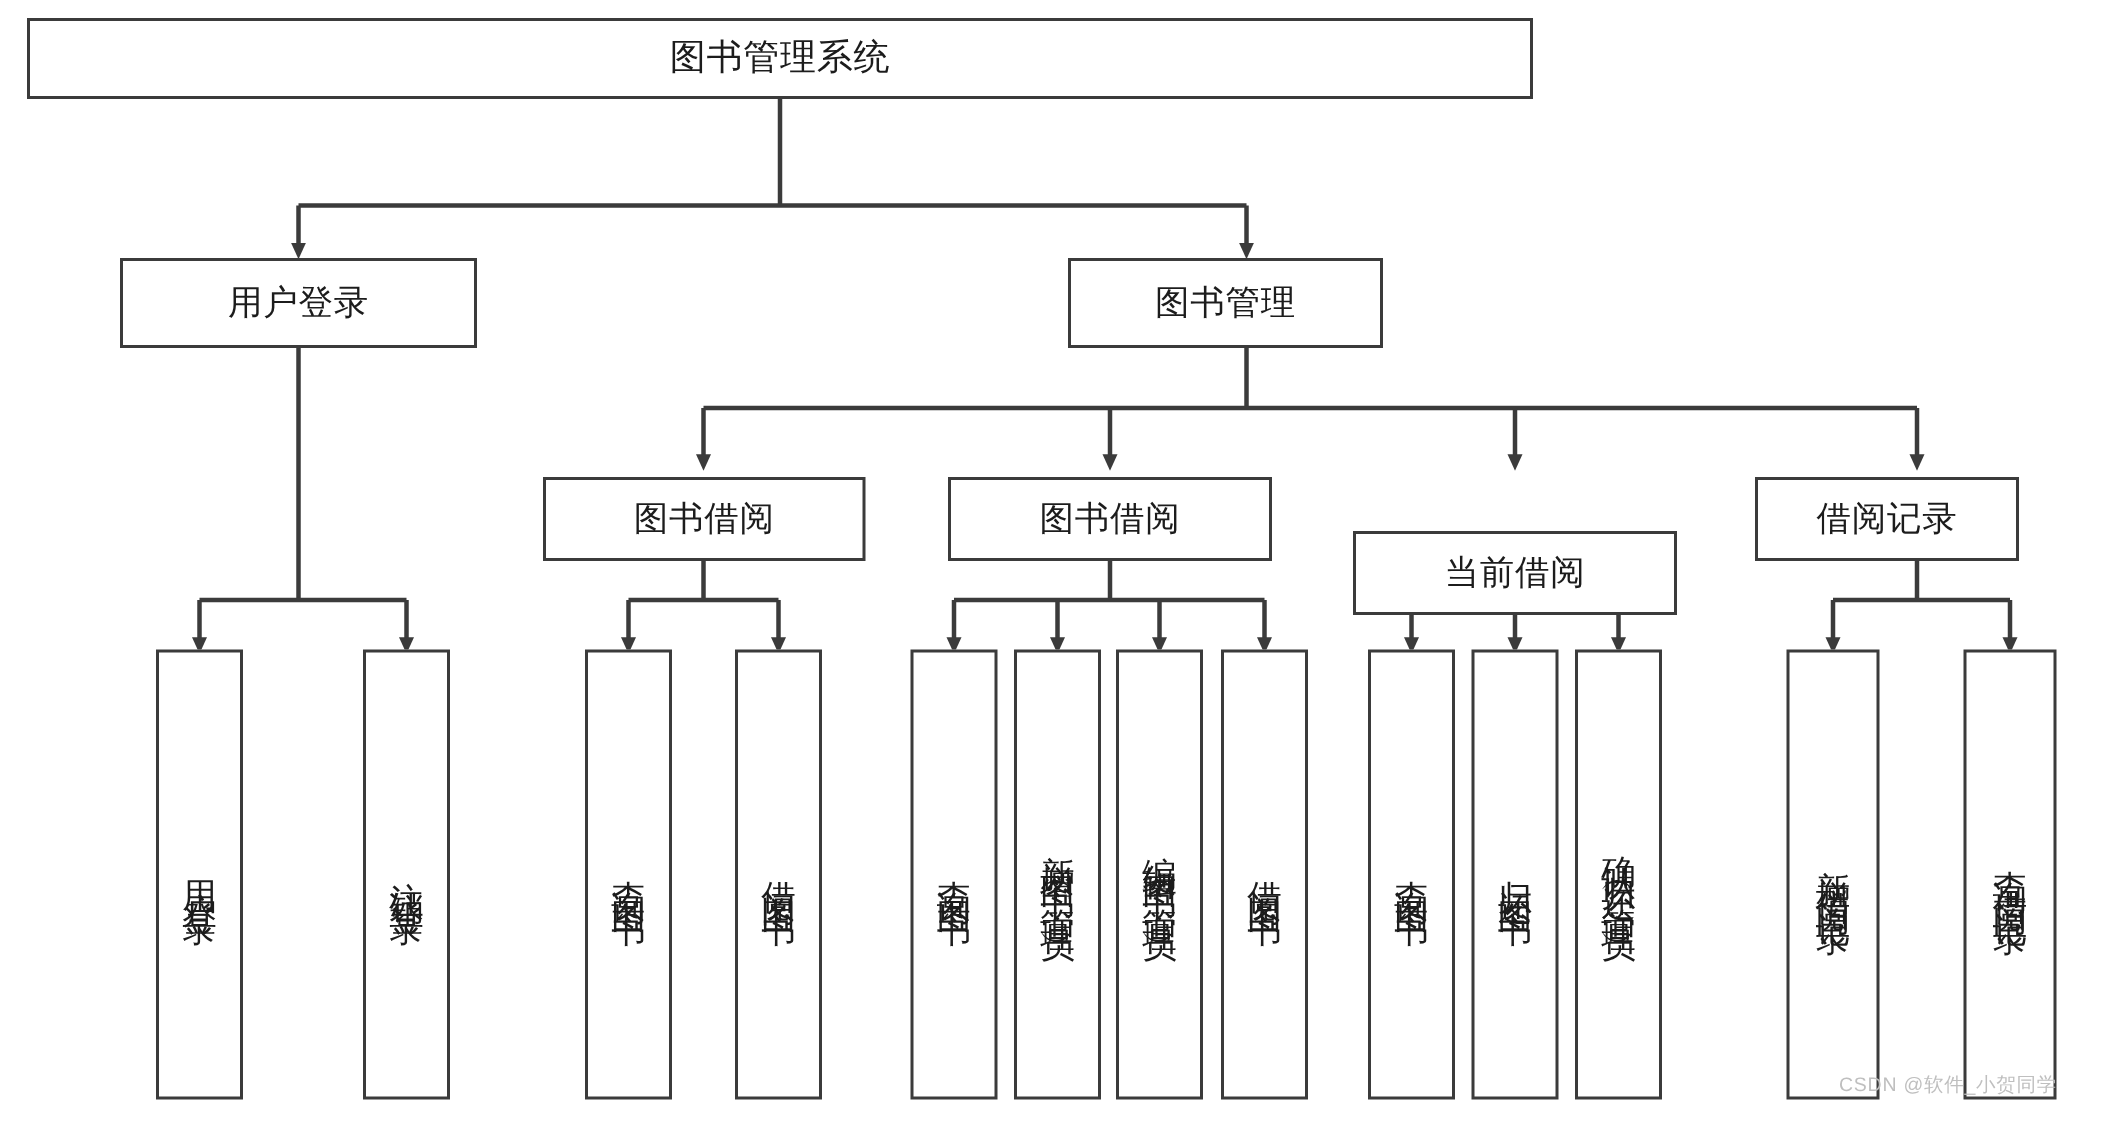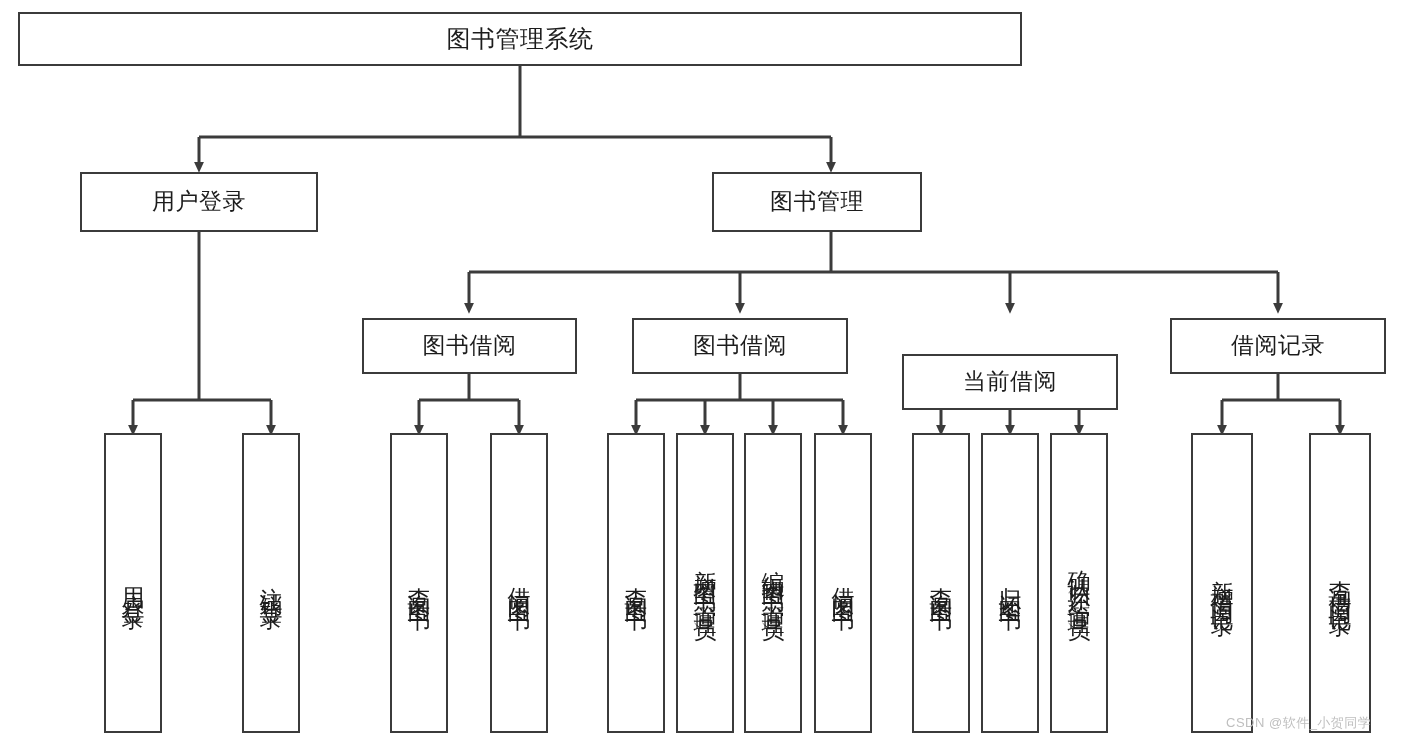--- a/index.html
+++ b/index.html
@@ -147,21 +147,21 @@
   </div>
 
   <div class="node horiz" style="left:632px; top:318px; width:216px; height:56px;">
     <span class="node-label">图书借阅</span>
   </div>
 
   <div class="node horiz" style="left:902px; top:318px; width:216px; height:56px;margin-top:36px;">
     <span class="node-label">当前借阅</span>
   </div>
 
-  <div class="node horiz" style="left:1170px; top:318px; width:216px; height:56px;">
+  <div class="node horiz" style="left:1170px; top:318px; width:176px; height:56px;">
     <span class="node-label">借阅记录</span>
   </div>
 
   <div class="node vert" style="left:104px; top:433px; width:58px; height:300px;">
     <span class="node-label">用户登录</span>
   </div>
 
   <div class="node vert" style="left:242px; top:433px; width:58px; height:300px;">
     <span class="node-label">注销登录</span>
   </div>

